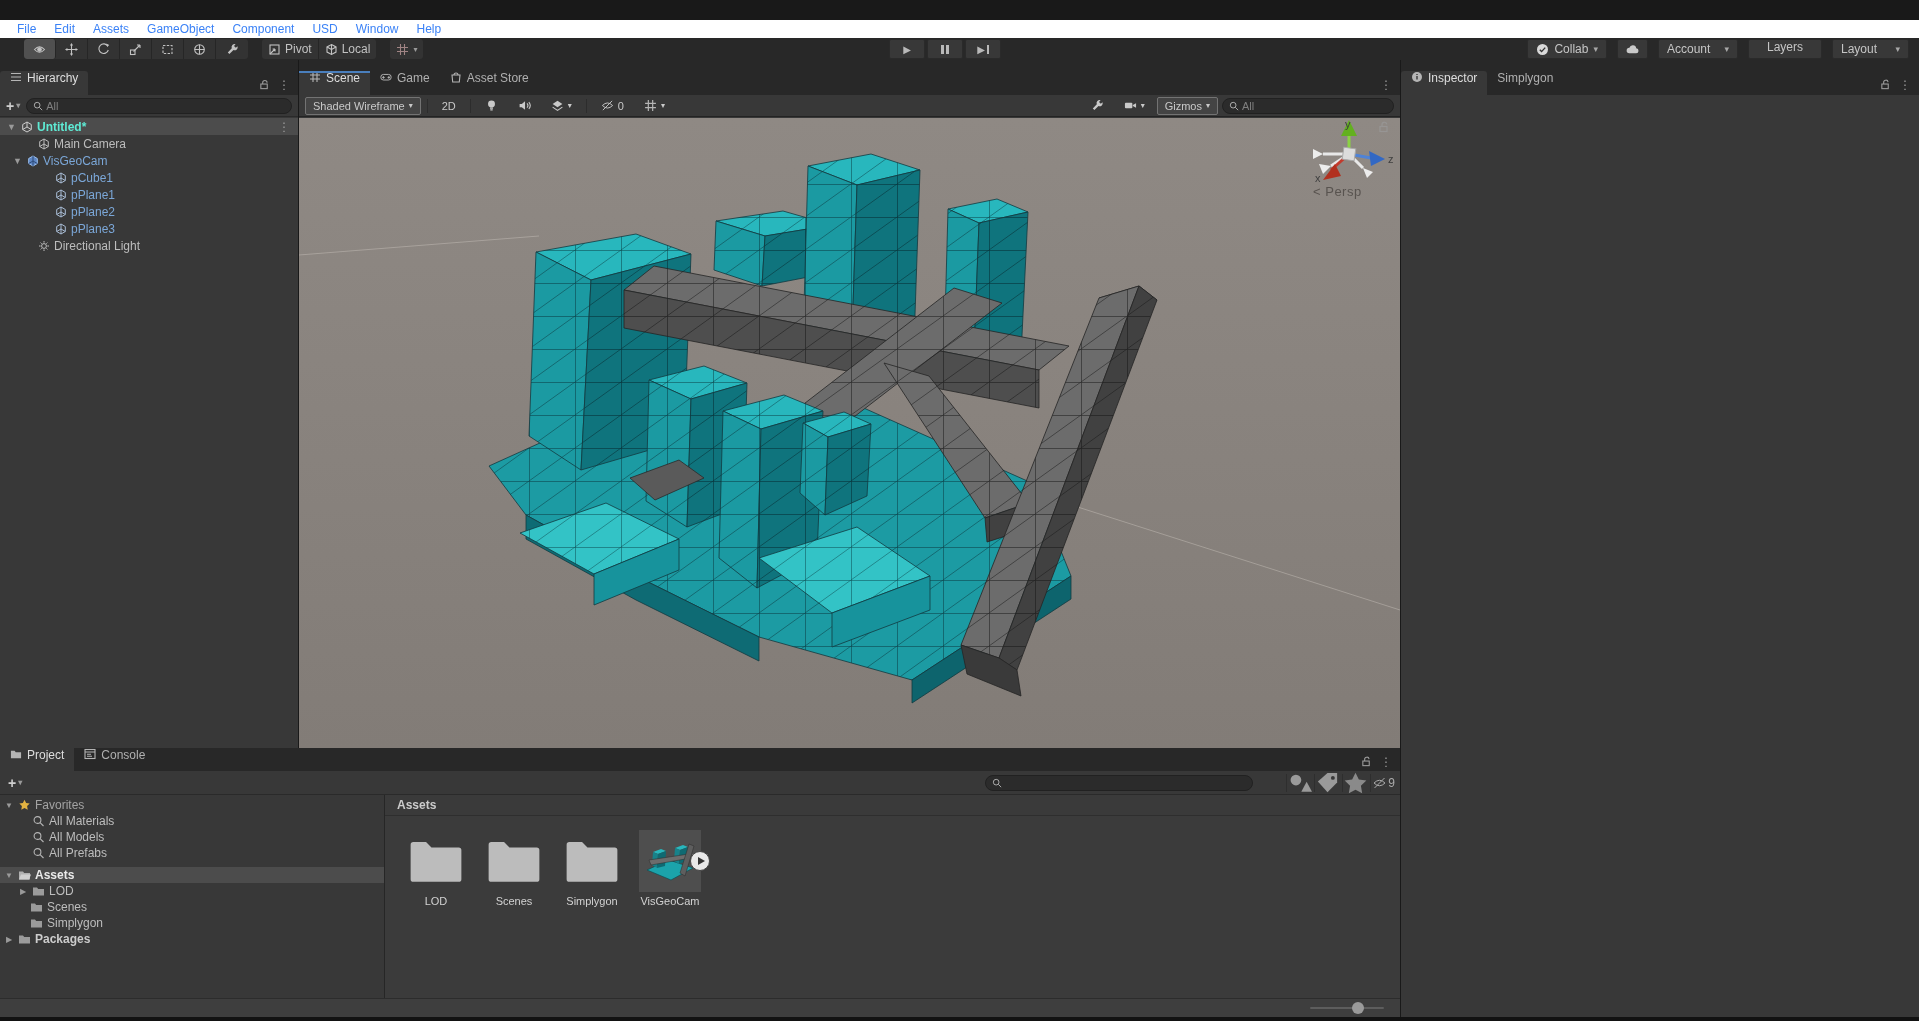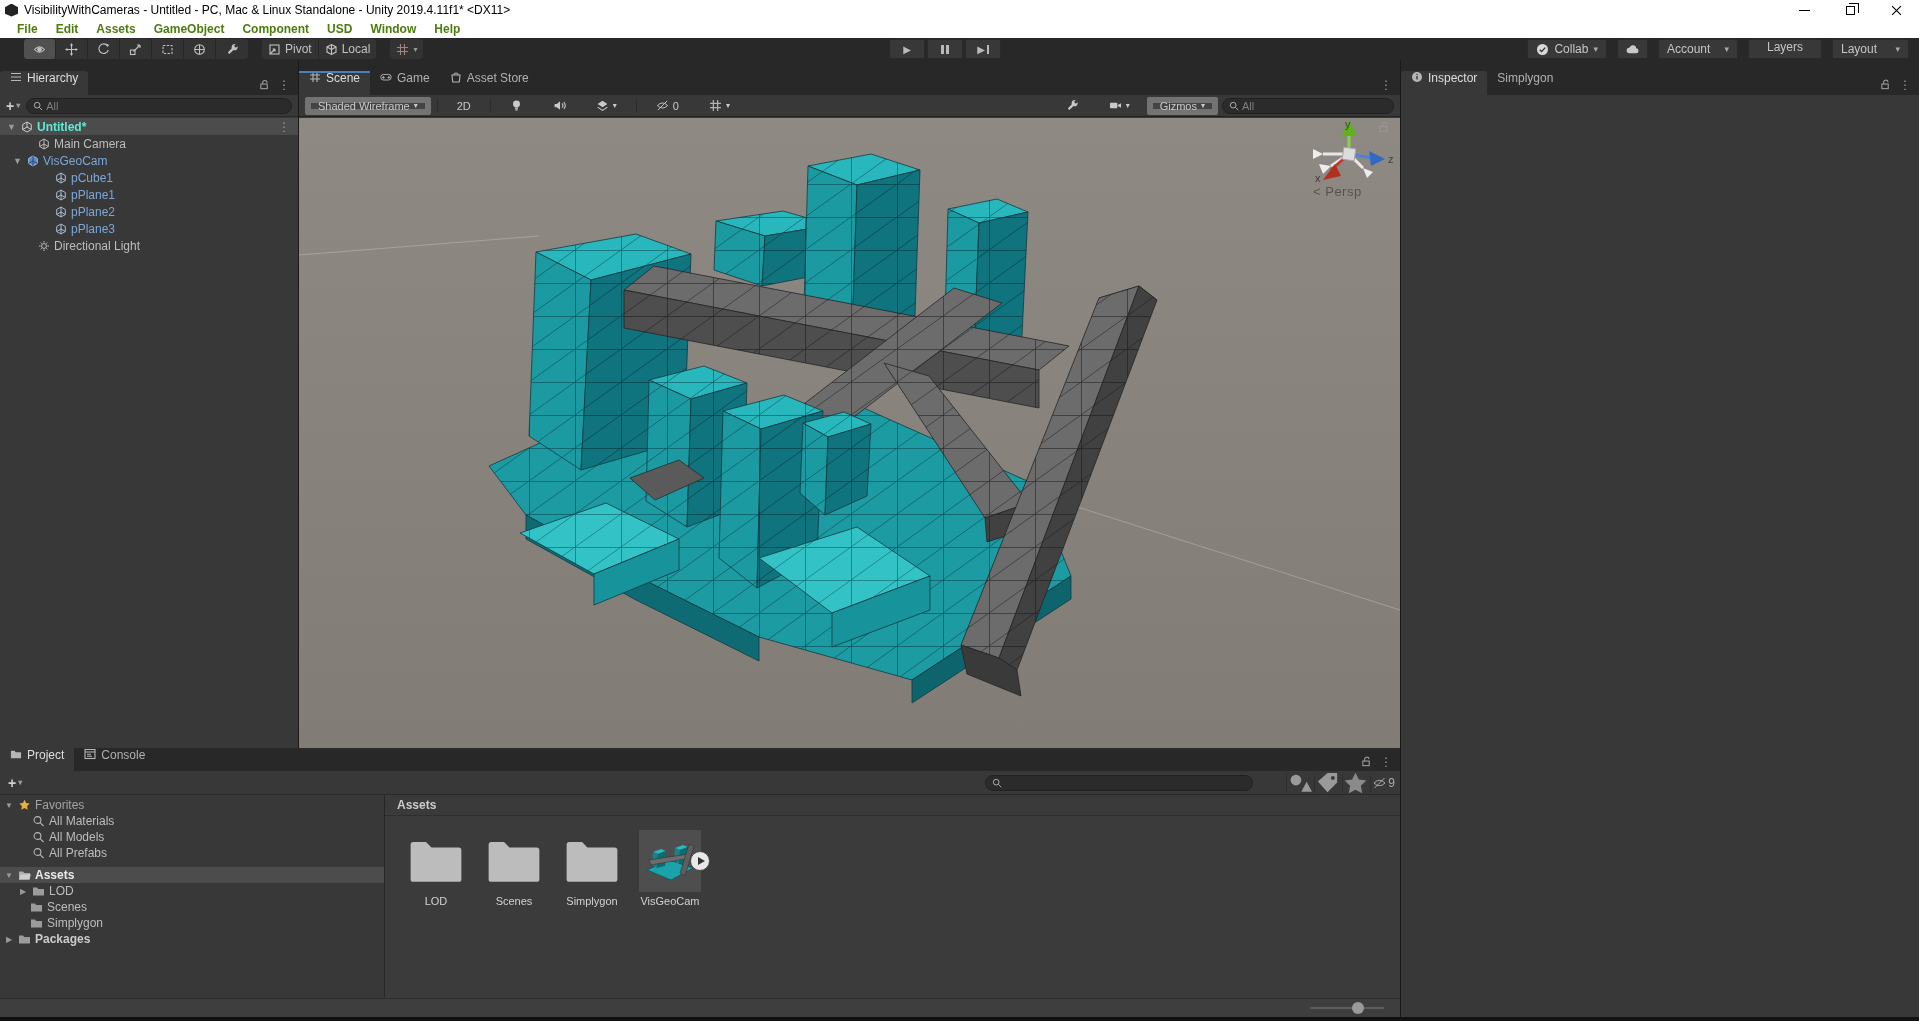--- a/index.html
+++ b/index.html
@@ -18,21 +18,21 @@
   .winbtn { width:46px; height:100%; display:flex; align-items:center; justify-content:center; }
   .winbtn .min { width:11px; height:0; border-top:1px solid #000; }
   .winbtn .restore { width:9px; height:9px; border:1px solid #000; position:relative; background:#fff; }
   .winbtn .restore::before { content:""; position:absolute; left:2px; top:-4px; width:9px; height:9px;
     border:1px solid #000; border-left:none; border-bottom:none; }
   .winbtn svg { width:11px; height:11px; }
 
   
   #menubar { position:absolute; left:0; top:20px; width:1919px; height:18px; background:#ffffff;
     display:flex; align-items:center; padding-left:8px; gap:0; }
-  .menu-item { color:#4d7c0f; padding:0 9px; font-size:12px;font-weight:bold; }
+  .menu-item { color:#3b82f6; padding:0 9px; font-size:12px; }
 
   
   #maintoolbar { position:absolute; left:0; top:38px; width:1919px; height:22px; background:#282828;
     display:flex; align-items:center;padding-left:16px; }
   .tgroup { display:flex; align-items:center; height:20px; margin-left:8px; background:#333333;
     border-radius:3px; overflow:hidden; }
   .tbtn { height:20px; min-width:32px; padding:0 6px; display:flex; align-items:center; justify-content:center;
     gap:4px; color:#c2c2c2; border-right:1px solid #262626; }
   .tbtn:last-child { border-right:none; }
   .tbtn.sel { background:#505050; border-radius:3px; }
@@ -83,21 +83,21 @@
   .hrow .rowkebab { position:absolute; right:8px; color:#9c9c9c; }
   .txt-blue { color:#7ba7d8; }
   .ind1 { padding-left:23px; }
   .ind2 { padding-left:40px; }
 
   
   #scenepanel { position:absolute; left:299px; top:60px; width:1101px; height:688px; background:#383838; }
   #scenetoolbar { position:absolute; left:0; top:35px; right:0; height:22px; background:#383838;
     border-bottom:1px solid #232323; display:flex; align-items:center; padding:0 6px; gap:4px; }
   .sbtn { height:18px; display:flex; align-items:center; gap:4px; padding:0 7px; background:#444444;
-    border:6px solid #737373; border-radius:2px; color:#c9c9c9; font-size:11px; }
+    border:1px solid #737373; border-radius:2px; color:#c9c9c9; font-size:11px; }
   .sbtn.flat { background:transparent; border-color:transparent; }
   .sbtn svg { width:13px; height:13px; }
   .ssep { width:1px; height:14px; background:#2c2c2c; margin:0 2px; }
   #scenetoolbar .spacer { flex:1; }
   #viewport { position:absolute; left:0; top:58px; width:1101px; height:630px; overflow:hidden; }
   #viewport svg.scene3d { display:block; }
   #axis-gizmo { position:absolute; left:1002px; top:0; width:96px; height:66px; }
   #persp-label { position:absolute; left:1014px; top:66px; color:#58534f; font-size:13px; letter-spacing:.5px; }
   #vp-lock { position:absolute; right:10px; top:3px; width:12px; height:12px; opacity:.75; }
 
@@ -144,37 +144,20 @@
   #bottomstrip { position:absolute; left:0; top:1017px; width:1919px; height:4px; background:#121212; }
 
   .icon-stroke { stroke:#b5b5b5; fill:none; stroke-width:1.1; }
   .lockicon { stroke:#9a9a9a; fill:none; stroke-width:1.2; }
 </style>
 </head>
 <body>
 
 <div id="app">
 
-  <div id="titlebar">
-    <span class="ulogo"></span>
-    <span class="wtitle">VisibilityWithCameras - Untitled - PC, Mac &amp; Linux Standalone - Unity 2019.4.11f1* &lt;DX11&gt;</span>
-    <div id="wincontrols">
-      <div class="winbtn">
-          <span class="min"></span>
-        </div>
-      <div class="winbtn">
-          <span class="restore"></span>
-        </div>
-      <div class="winbtn">
-        <svg viewBox="0 0 10 10">
-            <path d="M1 1l8 8M9 1l-8 8" stroke="#000" stroke-width="1"></path>
-          </svg>
-      </div>
-    </div>
-  </div>
 
   <div id="menubar">
     <span class="menu-item">File</span>
     <span class="menu-item">Edit</span>
     <span class="menu-item">Assets</span>
     <span class="menu-item">GameObject</span>
     <span class="menu-item">Component</span>
     <span class="menu-item">USD</span>
     <span class="menu-item">Window</span>
     <span class="menu-item">Help</span>

